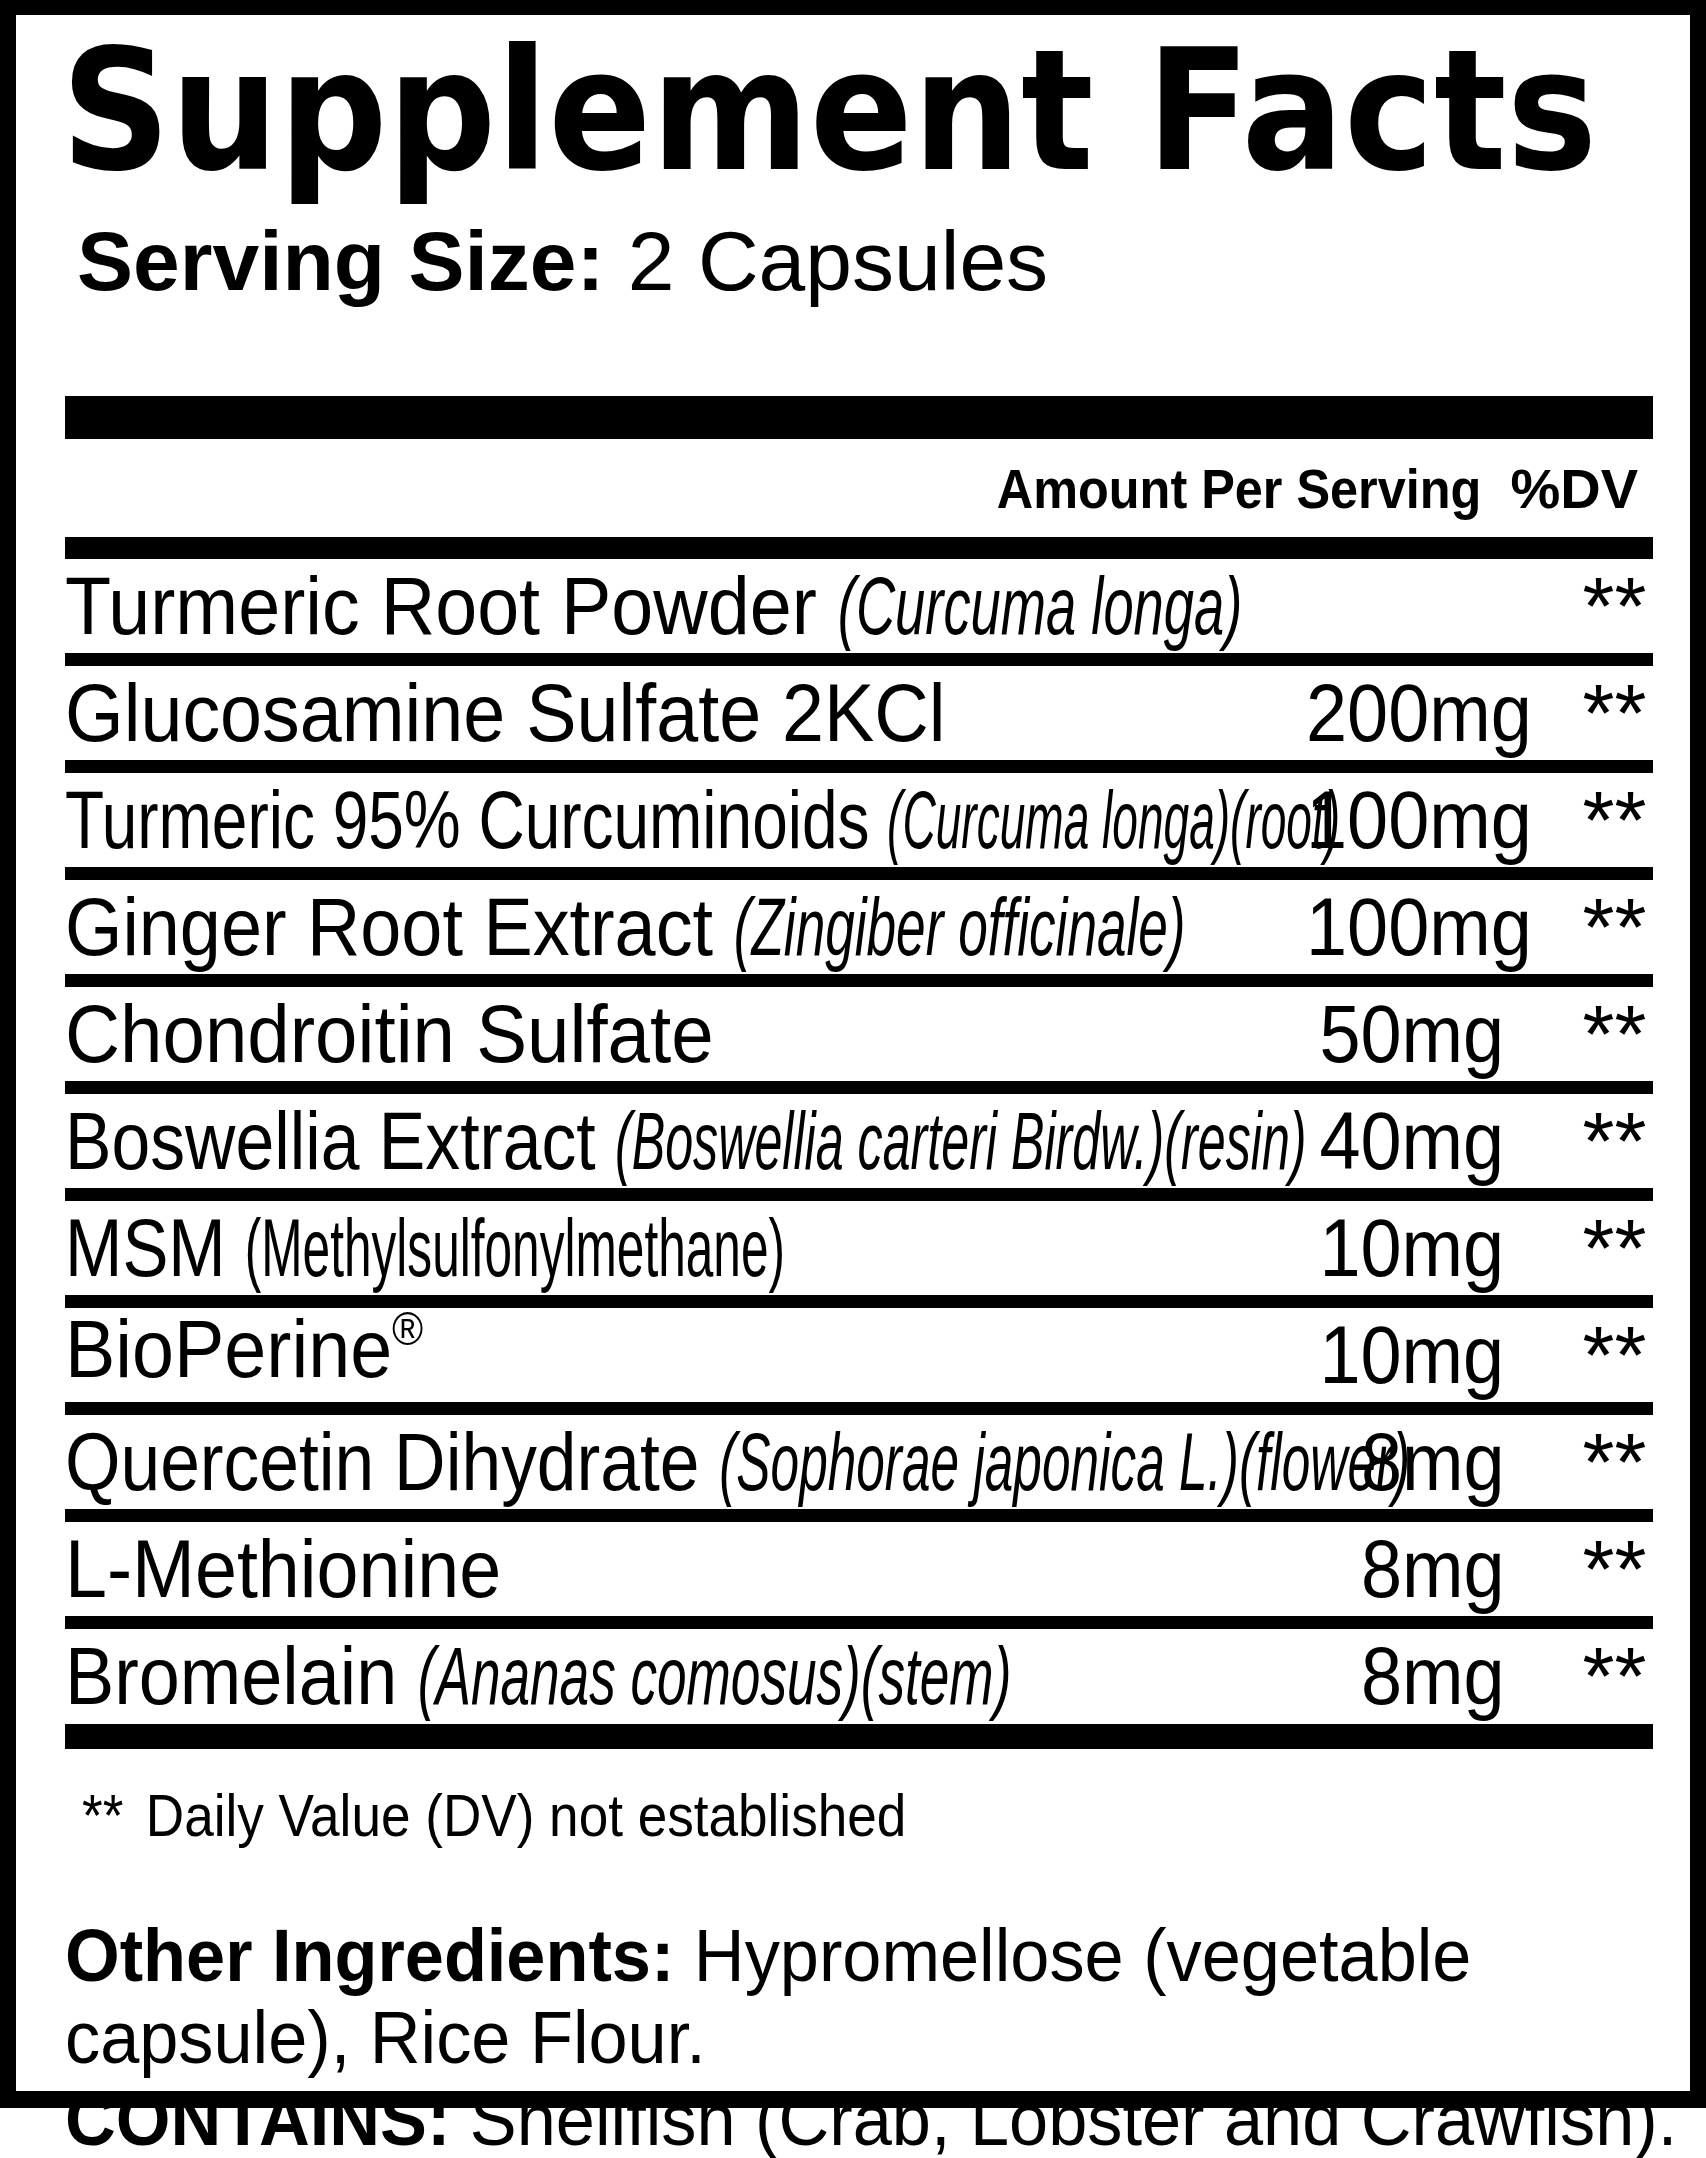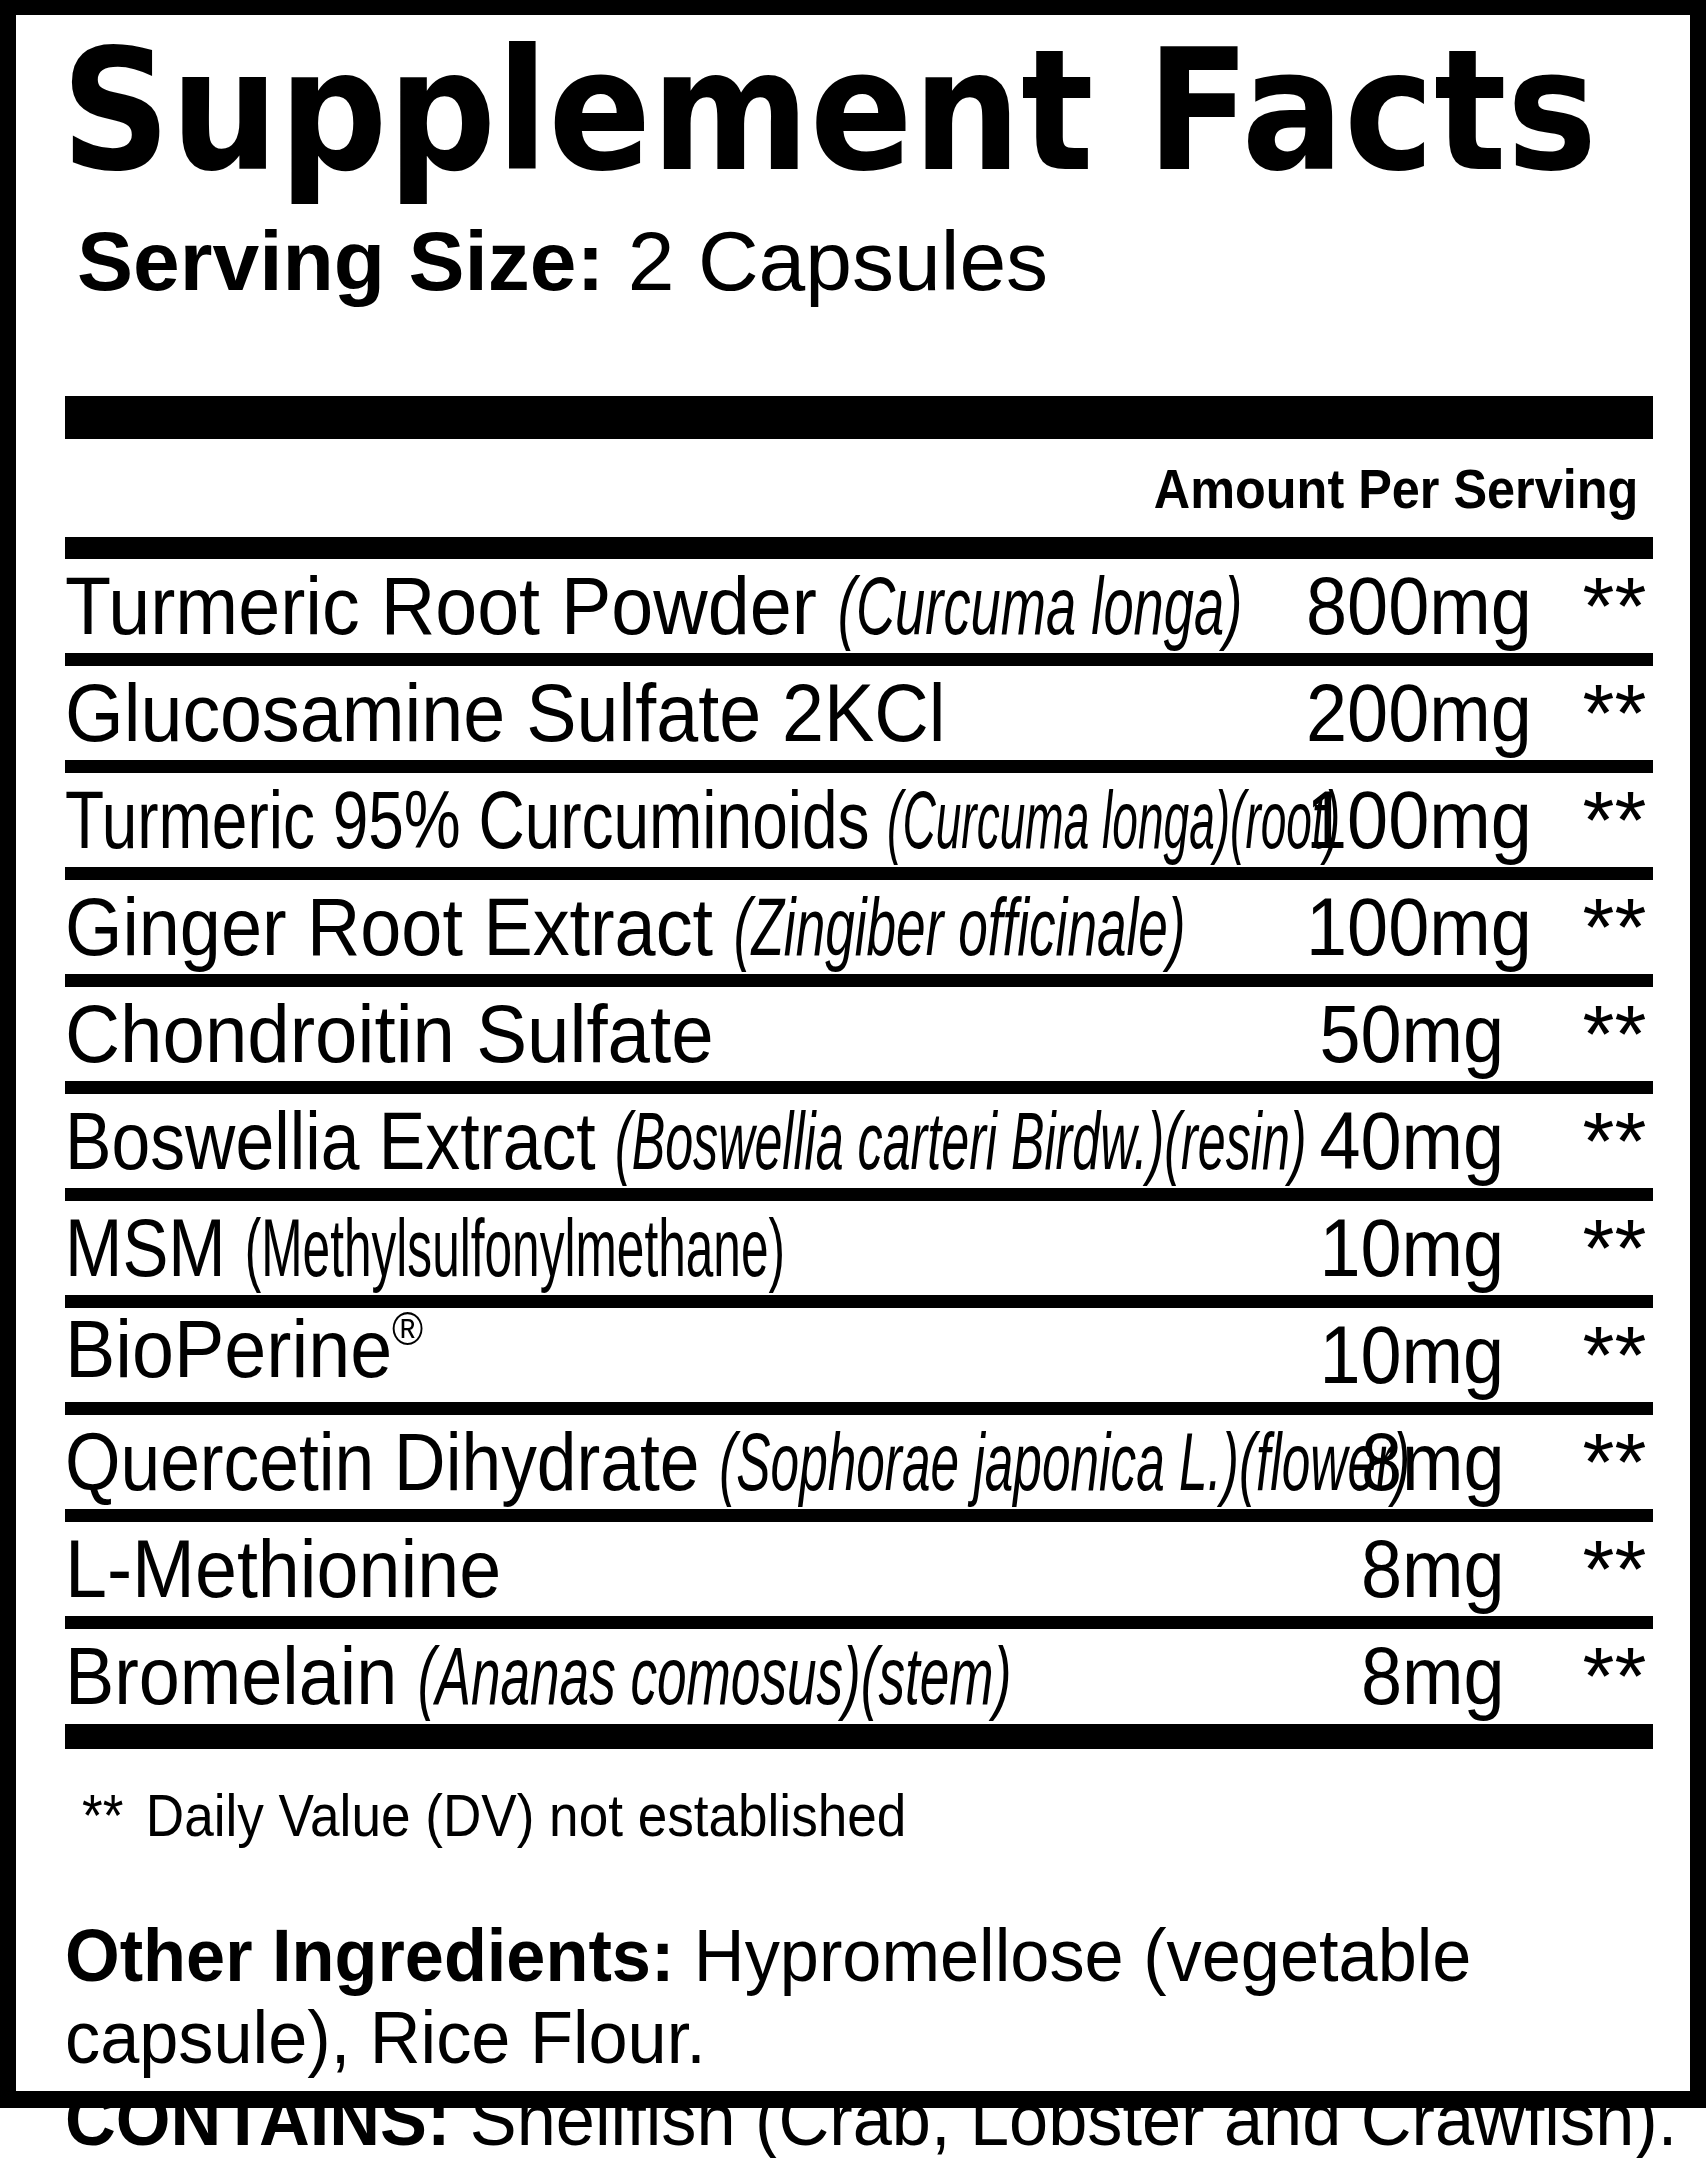--- a/index.html
+++ b/index.html
@@ -48,29 +48,29 @@
 
     <div class="title">Supplement Facts</div>
 
     <div class="sline" id="s1"><span class="b">Serving Size:</span> <span>2 Capsules</span></div>
 
 
     <div class="bar" id="bar-servings"></div>
 
     <div class="colhead">
       <span class="sxr">Amount Per Serving</span>
+      <span>%DV</span>
     </div>
 
     <div class="bar" id="bar-header"></div>
 
     <div class="rows">
 
       <div class="row" style="--sx:.92">
         <div class="name"><span class="scale"><span>Turmeric Root Powder</span> <span class="it">(Curcuma longa)</span></span></div>
-        <div class="amt"><span class="sxr">800mg</span></div>
         <div class="dv">**</div>
       </div>
 
       <div class="row" style="--sx:.92">
         <div class="name"><span class="scale"><span>Glucosamine Sulfate 2KCl</span></span></div>
         <div class="amt"><span class="sxr">200mg</span></div>
         <div class="dv">**</div>
       </div>
 
       <div class="row" style="--sx:.78">

